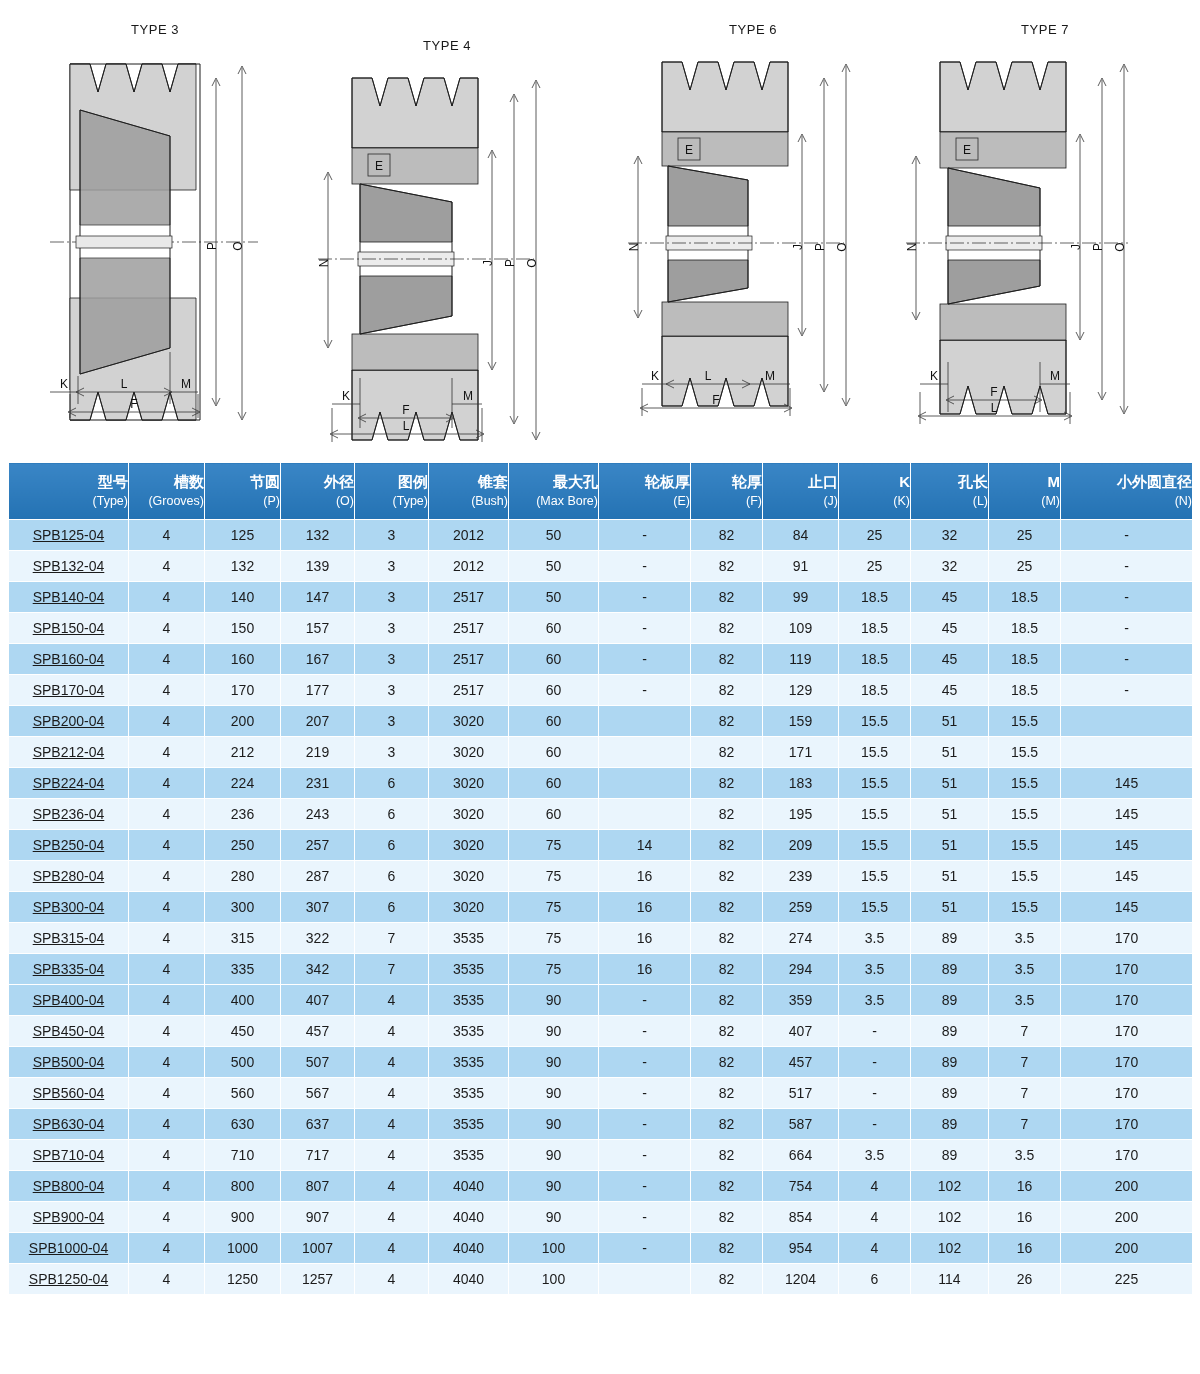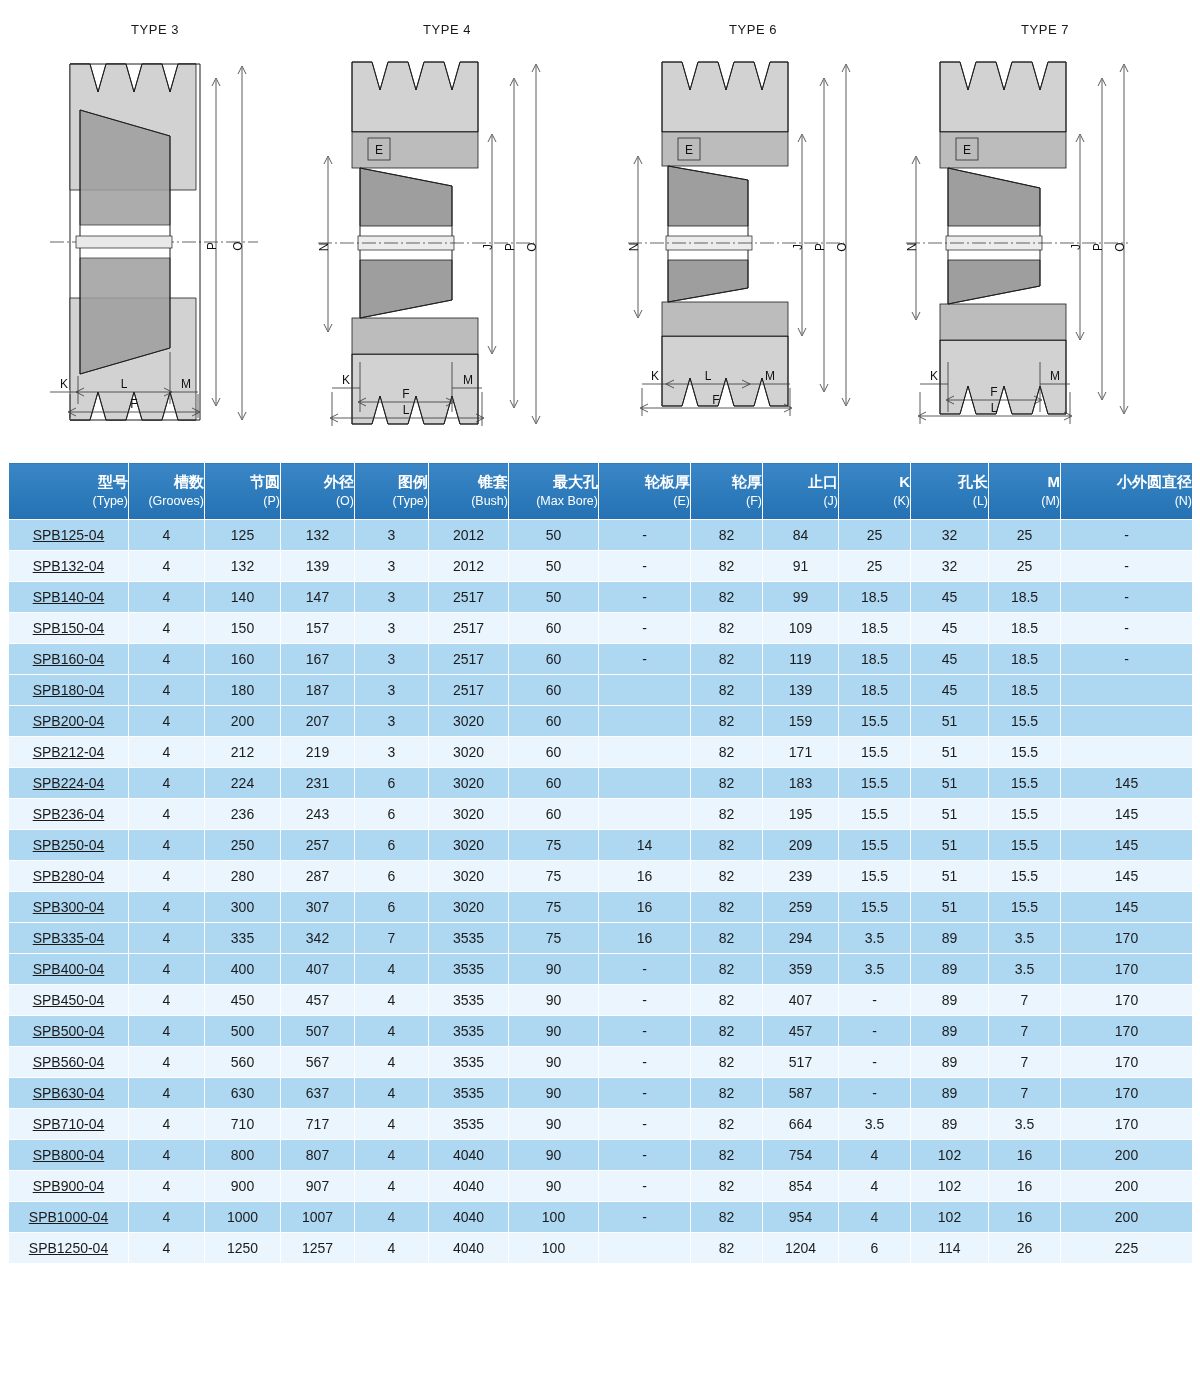--- a/index.html
+++ b/index.html
@@ -159,21 +159,21 @@
           <text class="lbl" x="54" y="348" text-anchor="middle">K</text>
           <line class="dim" x1="60" y1="354" x2="60" y2="378"></line>
           <line class="dim" x1="188" y1="354" x2="188" y2="378"></line>
           <line class="dim" x1="60" y1="372" x2="188" y2="372"></line>
           <path class="dim" d="M66 368 L58 372 L66 376 M182 368 L190 372 L182 376"></path>
           <text class="lbl" x="124" y="368" text-anchor="middle">F</text>
         </g>
       </svg>
     </div>
 
-    <div class="diagram" style="left:302px;">
+    <div class="diagram" style="left:302px;margin-top:16px;">
       <div class="dtitle">TYPE 4</div>
       <svg width="290" height="400" viewBox="0 0 290 400">
         <g>
           <path class="hatch-b" d="M50 22 L70 22 L78 50 L86 22 L106 22 L114 50 L122 22 L142 22 L150 50 L158 22 L176 22 L176 92 L50 92 Z"></path>
           <path class="ln" d="M50 22 L70 22 L78 50 L86 22 L106 22 L114 50 L122 22 L142 22 L150 50 L158 22 L176 22 L176 92 L50 92 Z"></path>
           <path class="hatch-b" d="M50 314 L176 314 L176 384 L158 384 L150 356 L142 384 L122 384 L114 356 L106 384 L86 384 L78 356 L70 384 L50 384 Z"></path>
           <path class="ln" d="M50 314 L176 314 L176 384 L158 384 L150 356 L142 384 L122 384 L114 356 L106 384 L86 384 L78 356 L70 384 L50 384 Z"></path>
 
           <rect class="hatch-a" x="50" y="92" width="126" height="36"></rect>
           <rect class="hatch-a" x="50" y="278" width="126" height="36"></rect>
@@ -422,35 +422,35 @@
             <td>2517</td>
             <td>60</td>
             <td>-</td>
             <td>82</td>
             <td>119</td>
             <td>18.5</td>
             <td>45</td>
             <td>18.5</td>
             <td>-</td>
           </tr>
-          <tr class="odd">
-            <td class="first">SPB180-04</td>
-            <td>4</td>
-            <td>180</td>
-            <td>187</td>
+          <tr class="even">
+            <td class="first">SPB170-04</td>
+            <td>4</td>
+            <td>170</td>
+            <td>177</td>
             <td>3</td>
             <td>2517</td>
             <td>60</td>
-            <td></td>
-            <td>82</td>
-            <td>139</td>
+            <td>-</td>
+            <td>82</td>
+            <td>129</td>
             <td>18.5</td>
             <td>45</td>
             <td>18.5</td>
-            <td></td>
+            <td>-</td>
           </tr>
           <tr class="odd">
             <td class="first">SPB200-04</td>
             <td>4</td>
             <td>200</td>
             <td>207</td>
             <td>3</td>
             <td>3020</td>
             <td>60</td>
             <td></td>
@@ -550,20 +550,36 @@
             <td>3020</td>
             <td>75</td>
             <td>16</td>
             <td>82</td>
             <td>259</td>
             <td>15.5</td>
             <td>51</td>
             <td>15.5</td>
             <td>145</td>
           </tr>
+          <tr class="even">
+            <td class="first">SPB315-04</td>
+            <td>4</td>
+            <td>315</td>
+            <td>322</td>
+            <td>7</td>
+            <td>3535</td>
+            <td>75</td>
+            <td>16</td>
+            <td>82</td>
+            <td>274</td>
+            <td>3.5</td>
+            <td>89</td>
+            <td>3.5</td>
+            <td>170</td>
+          </tr>
           <tr class="odd">
             <td class="first">SPB335-04</td>
             <td>4</td>
             <td>335</td>
             <td>342</td>
             <td>7</td>
             <td>3535</td>
             <td>75</td>
             <td>16</td>
             <td>82</td>

